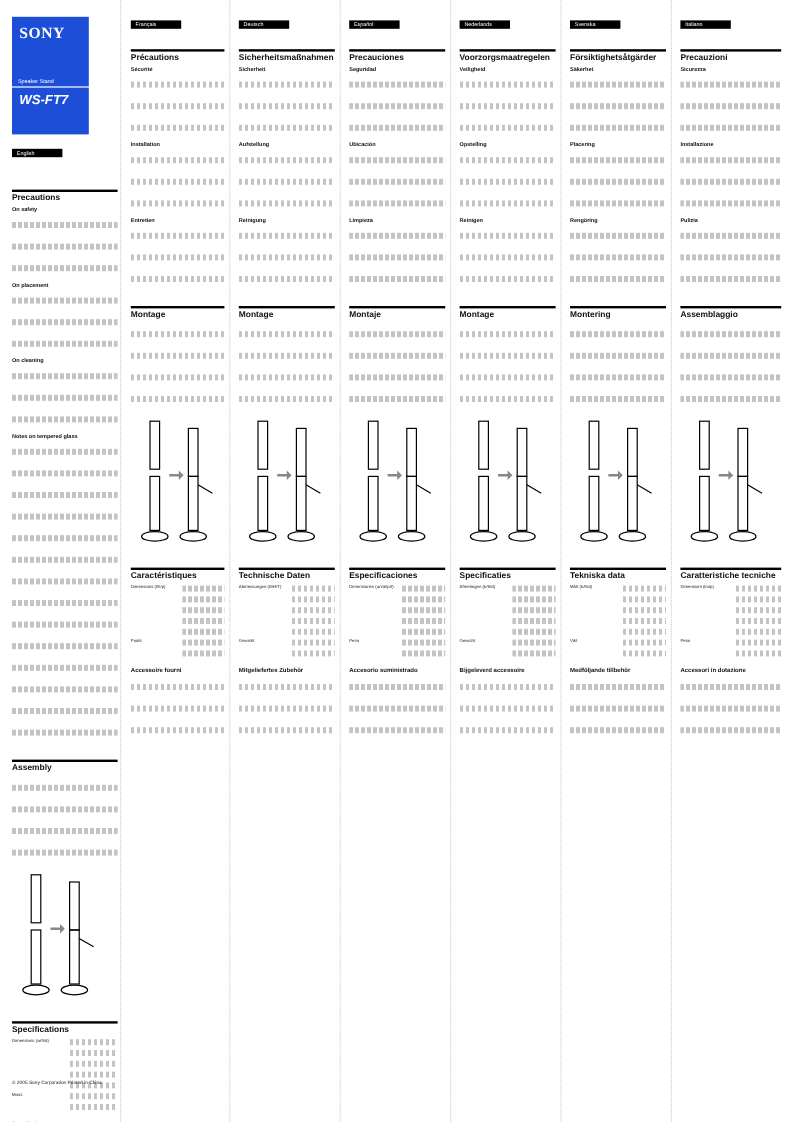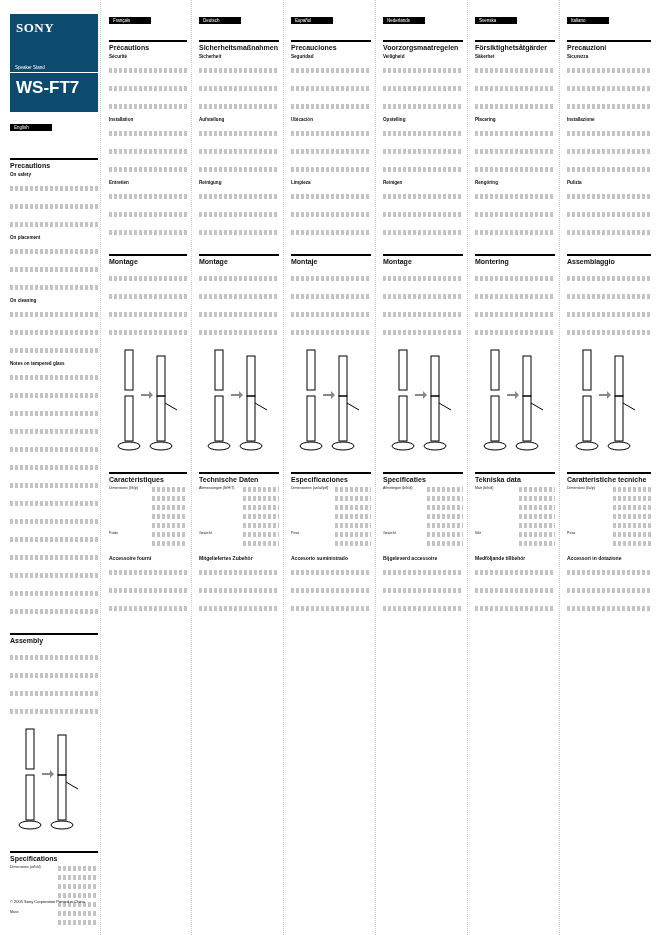--- a/index.html
+++ b/index.html
@@ -9,25 +9,25 @@
   .col { position: absolute; top: 0; height: 935px; padding: 0 6px; }
   .col-en { left: 10px; width: 88px; padding: 0; }
   .col-fr { left: 103px; width: 90px; }
   .col-de { left: 193px; width: 92px; }
   .col-es { left: 285px; width: 92px; }
   .col-nl { left: 377px; width: 92px; }
   .col-sv { left: 469px; width: 92px; }
   .col-it { left: 561px; width: 96px; }
   .col-divider { position: absolute; top: 0; width: 1px; height: 935px; border-left: 1px dotted #ccc; }
 
-  .cover { position: absolute; left: 10px; top: 14px; width: 88px; height: 98px; background: #0c4a6e; color: #fff; }
+  .cover { position: absolute; left: 10px; top: 14px; width: 64px; height: 98px; background: #1d4ed8; color: #fff; }
   .cover .brand { position: absolute; left: 6px; top: 6px; font-family: "Liberation Serif", serif; font-weight: bold; font-size: 13px; letter-spacing: 0.5px; }
   .cover .subtitle { position: absolute; left: 5px; top: 51px; font-size: 4.5px; }
   .cover .rule { position: absolute; left: 0; top: 58px; width: 88px; border-top: 1px solid #fff; }
-  .cover .model { position: absolute; left: 6px; top: 64px; font-size: 17px; font-weight: bold; }
+  .cover .model { position: absolute; left: 6px; top: 64px; font-size: 11px; font-weight: bold; font-style: italic; }
 
   .lang-tab { display: inline-block; background: #000; color: #fff; font-size: 4.5px; padding: 1px 4px; width: 42px; }
   .col .lang-tab { margin-top: 17px; }
   .col-en .lang-tab { position: absolute; top: 124px; left: 0; margin: 0; }
 
   .sect { border-top: 2px solid #000; margin-top: 14px; padding-top: 2px; }
   .sect h2 { font-size: 7px; font-weight: bold; margin-bottom: 3px; }
   .sub { font-size: 4.6px; font-weight: bold; margin-top: 3px; margin-bottom: 1px; }
   .illegible { display: inline-block; width: 100%; height: 5px; background: repeating-linear-gradient(90deg, #555 0 3px, transparent 3px 5px); opacity: 0.35; margin: 1px 0; }
   .spec-tbl { width: 100%; border-collapse: collapse; font-size: 3.6px; line-height: 5px; }

